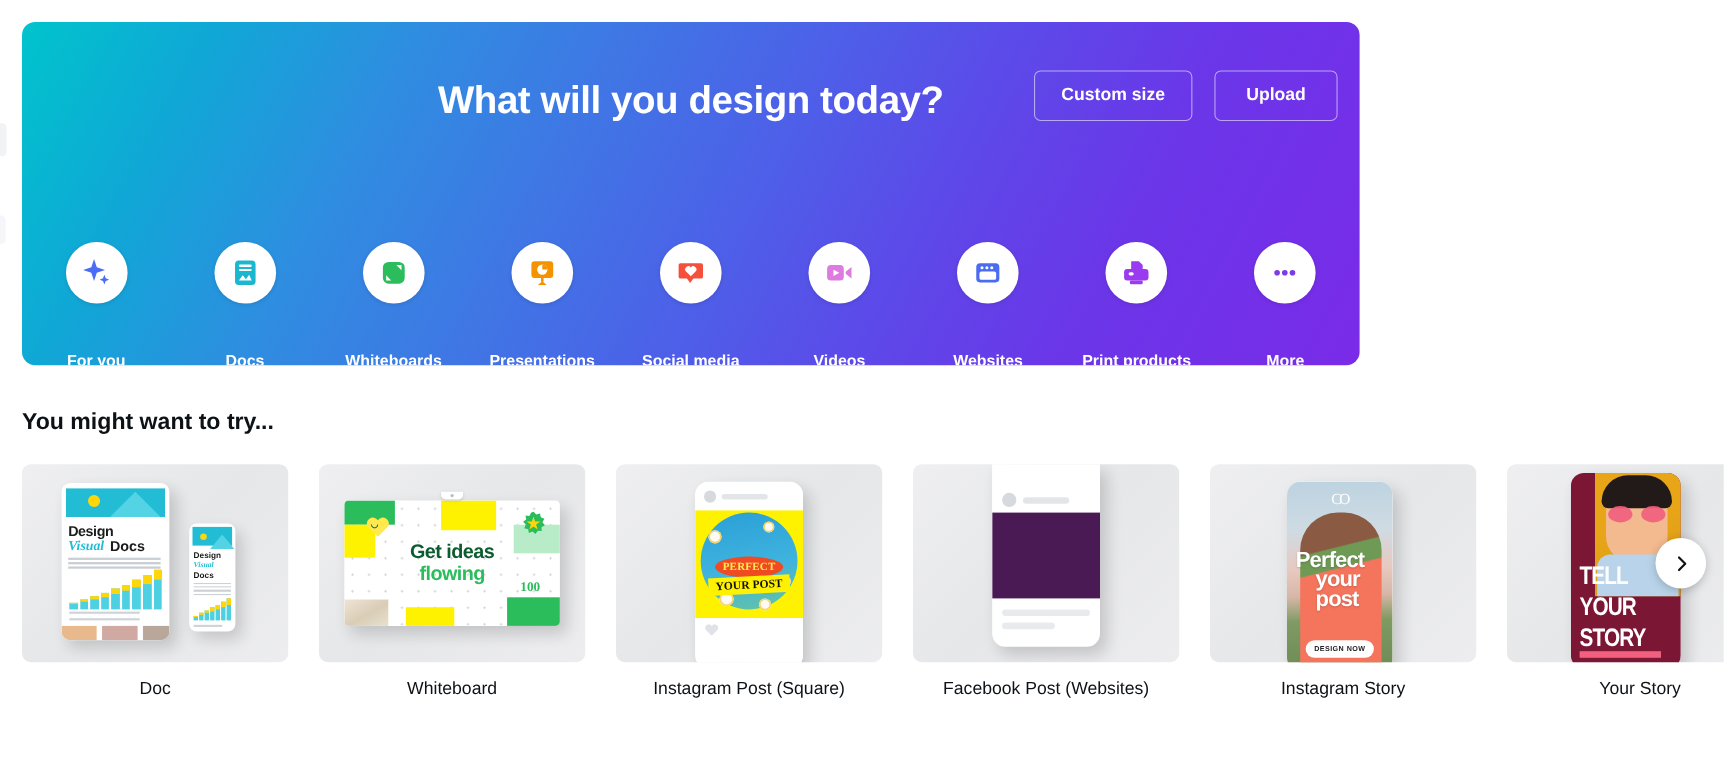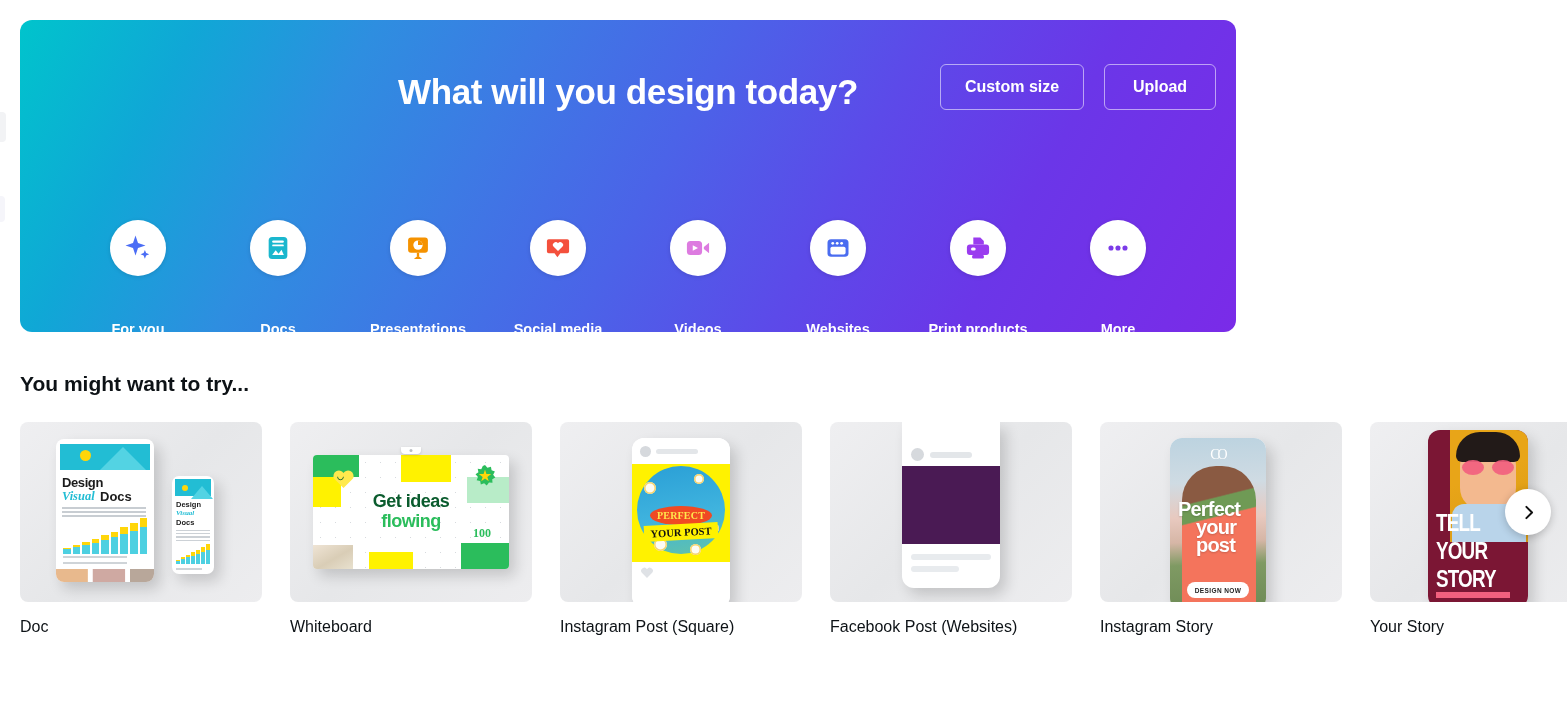--- a/index.html
+++ b/index.html
@@ -83,21 +83,21 @@
 
   
   .section-title {
     position: absolute; left: 20px; top: 372px;
     font-size: 21px; font-weight: 700; color: #0d1216;
   }
   .cards {
     position: absolute; left: 20px; top: 422px;
     display: flex; gap: 28px;
   }
-  .card { width: 242px; cursor: pointer; }
+  .card { width: 242px; cursor: pointer; text-align: center; }
   .thumb {
     width: 242px; height: 180px; border-radius: 8px; overflow: hidden;
     position: relative;
     background: linear-gradient(135deg,#efeff1 0%, #e6e7e9 50%, #ededef 100%);
   }
   .card-label {
     margin-top: 16px; font-size: 16px; color: #0d1216; white-space: nowrap;
   }
 
   
@@ -254,20 +254,30 @@
           <svg width="28" height="28" viewBox="0 0 24 24">
             <rect x="4" y="2.5" width="16" height="19" rx="3" fill="#1AB7CE"></rect>
             <rect x="7" y="5.5" width="10" height="2" rx="1" fill="#fff"></rect>
             <rect x="7" y="9" width="10" height="1.6" rx="0.8" fill="#fff"></rect>
             <path d="M7 18 L10 14 L12.5 17 L15 13.5 L17 18 Z" fill="#fff"></path>
           </svg>
         </div>
         <div class="cat-label">Docs</div>
       </div>
 
+      <div class="cat">
+        <div class="cat-circle">
+          <svg width="28" height="28" viewBox="0 0 24 24">
+            <rect x="3.5" y="3.5" width="17" height="17" rx="4.5" fill="#2BBD5C"></rect>
+            <path d="M14 6 L18 6 L18 10 Z" fill="#fff"></path>
+            <path d="M10 18 L6 18 L6 14 Z" fill="#fff"></path>
+          </svg>
+        </div>
+        <div class="cat-label">Whiteboards</div>
+      </div>
 
       <div class="cat">
         <div class="cat-circle">
           <svg width="28" height="28" viewBox="0 0 24 24">
             <rect x="3.5" y="3" width="17" height="13" rx="2.5" fill="#F59200"></rect>
             <circle cx="12" cy="9.5" r="4" fill="#fff"></circle>
             <path d="M12 5.5 A4 4 0 0 1 16 9.5 L12 9.5 Z" fill="#F59200"></path>
             <path d="M12 16 L12 19" stroke="#F59200" stroke-width="2"></path>
             <path d="M8.5 21.5 L12 18.5 L15.5 21.5 Z" fill="#F59200"></path>
           </svg>

